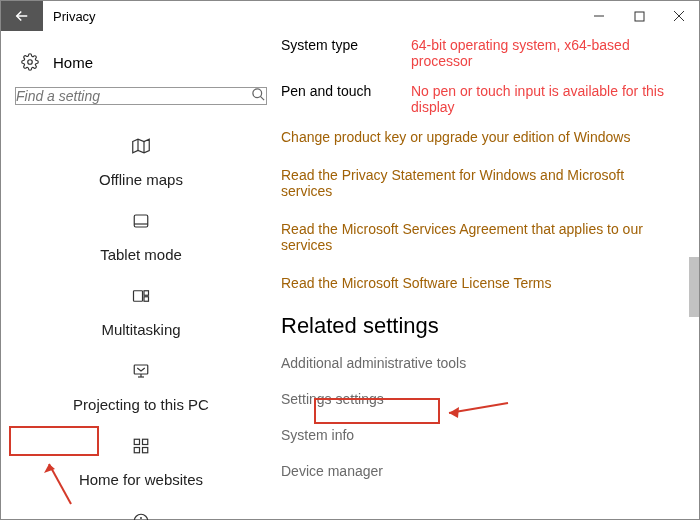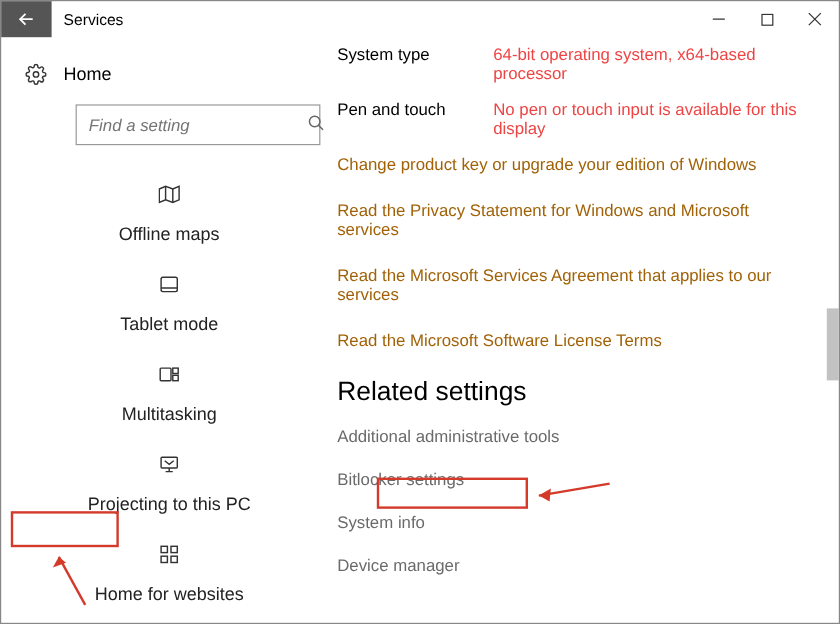--- a/index.html
+++ b/index.html
@@ -14,21 +14,21 @@
   .win-btn { width: 40px; display: flex; align-items: center; justify-content: center; color: #333; }
   .win-btn svg { display:block; }
 
   
   .body { display: flex; height: calc(520px - 30px - 2px); }
   .sidebar { width: 280px; padding: 18px 14px 0 14px; }
   .main { flex: 1; padding: 6px 24px 0 0; position: relative; }
 
   
   .home-row { display: flex; align-items: center; gap: 14px; padding: 4px 6px 16px 6px; font-size: 15px; }
-  .search-wrap { border: 1px solid #999; height: 34px; display: flex; align-items: center; padding: 0 10px; margin-bottom: 20px; margin-left: 48px; }
+  .search-wrap { border: 1px solid #999; height: 18px; display: flex; align-items: center; padding: 0 0; margin-bottom: 20px; }
   .search-input { flex: 1; border: none; outline: none; font-size: 14px; font-style: italic; color: #666; background: transparent; }
   .search-icon { color: #666; }
   .section-label { color: #666; font-size: 14px; padding: 0 6px 14px 6px; }
   .nav-item { display: flex; align-items: center; gap: 16px; padding: 12px 6px; font-size: 15px; color: #222; position: relative; flex-direction: column; }
   .nav-item.selected { }
   .nav-icon { width: 18px; height: 18px; display: flex; align-items: center; justify-content: center; color: #333; }
 
   
   .spec-row { display: flex; margin-bottom: 14px; }
   .spec-label { width: 130px; color: #000; font-size: 14px; }
@@ -47,21 +47,21 @@
 
 <div class="window">
 
   <div class="titlebar">
     <div class="back-btn">
       <svg width="18" height="18" viewBox="0 0 24 24" fill="none" stroke="white" stroke-width="2">
           <path d="M19 12H5"></path>
           <path d="M11 18l-6-6 6-6"></path>
         </svg>
     </div>
-    <div class="title">Services</div>
+    <div class="title">Privacy</div>
     <div class="title-spacer"></div>
     <div class="win-btn">
       <svg width="12" height="12" viewBox="0 0 12 12">
           <line x1="1" y1="6" x2="11" y2="6" stroke="#333" stroke-width="1"></line>
         </svg>
     </div>
     <div class="win-btn">
       <svg width="11" height="11" viewBox="0 0 11 11">
           <rect x="1" y="1" width="9" height="9" fill="none" stroke="#333" stroke-width="1"></rect>
         </svg>
@@ -176,21 +176,21 @@
         <div class="spec-value">No pen or touch input is available for this display</div>
       </div>
 
       <div class="link-text">Change product key or upgrade your edition of Windows</div>
       <div class="link-text">Read the Privacy Statement for Windows and Microsoft services</div>
       <div class="link-text">Read the Microsoft Services Agreement that applies to our services</div>
       <div class="link-text">Read the Microsoft Software License Terms</div>
 
       <div class="related-heading">Related settings</div>
       <div class="related-link">Additional administrative tools</div>
-      <div class="related-link">Bitlocker settings</div>
+      <div class="related-link">Settings settings</div>
       <div class="related-link">System info</div>
       <div class="related-link">Device manager</div>
 
       <div class="scrollbar-stub"></div>
     </div>
   </div>
 
   <div class="hl-box" style="left:8px; top:425px; width:90px; height:30px;"></div>
   <div class="hl-box" style="left:313px; top:397px; width:126px; height:26px;"></div>
 

